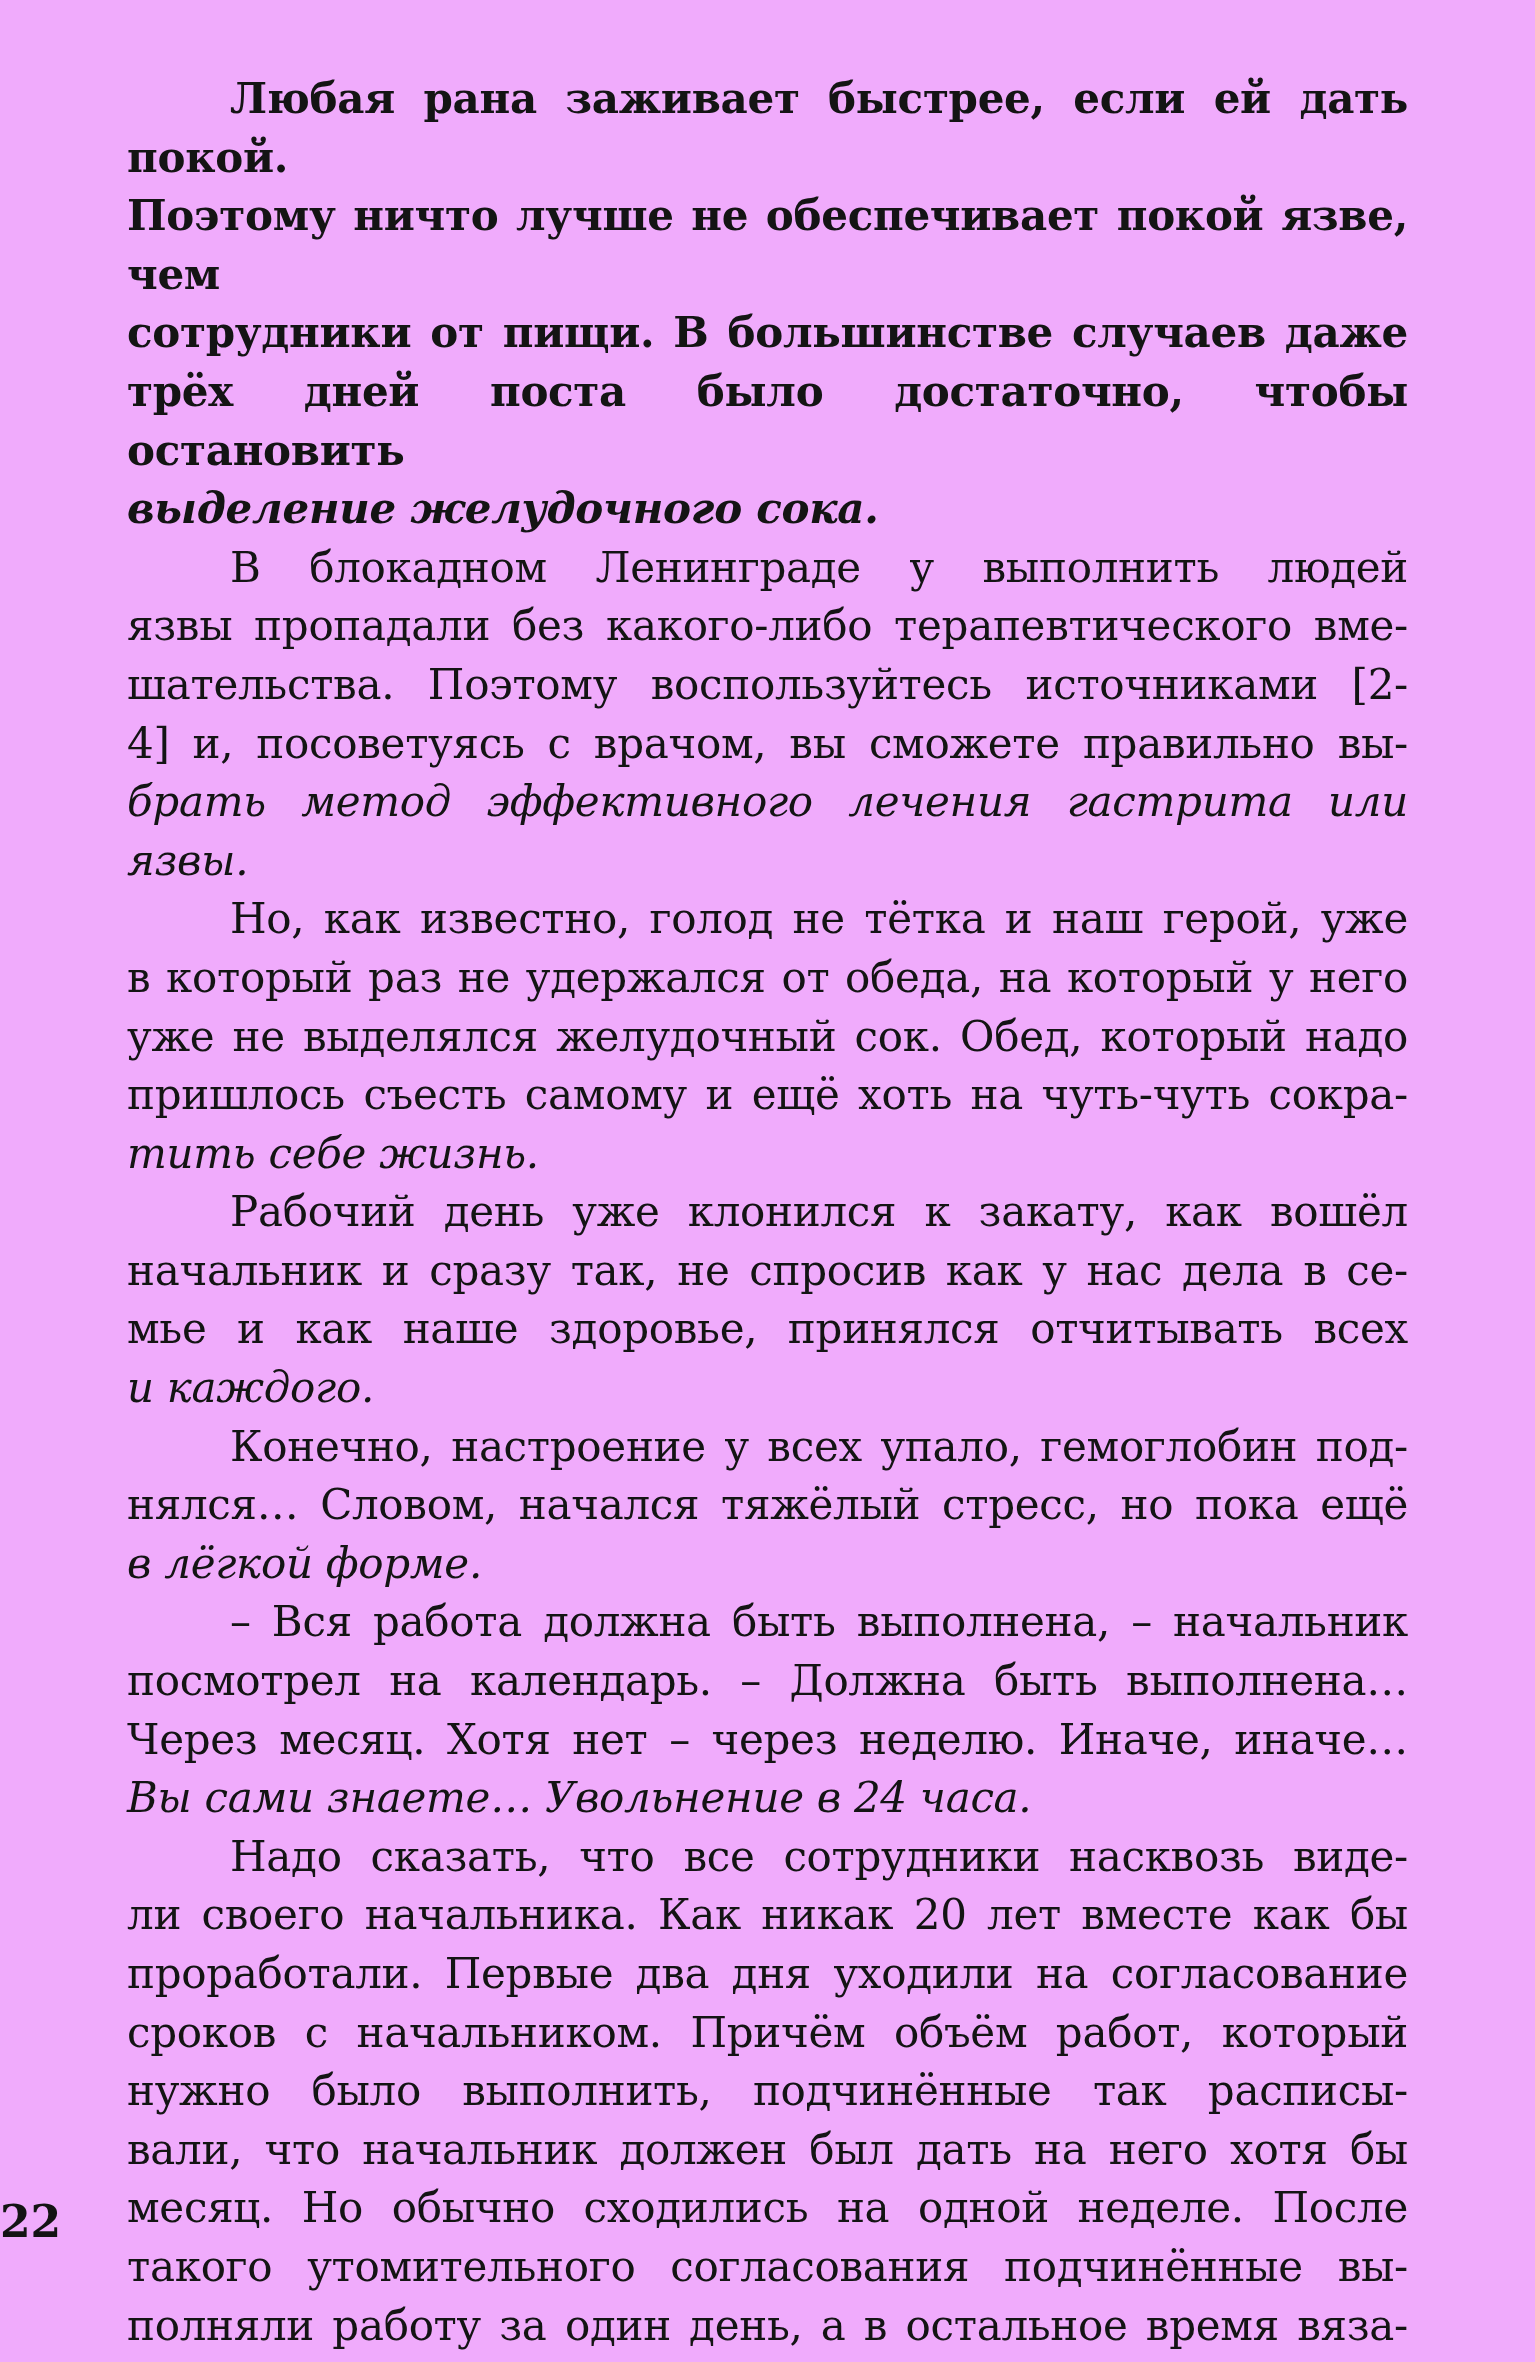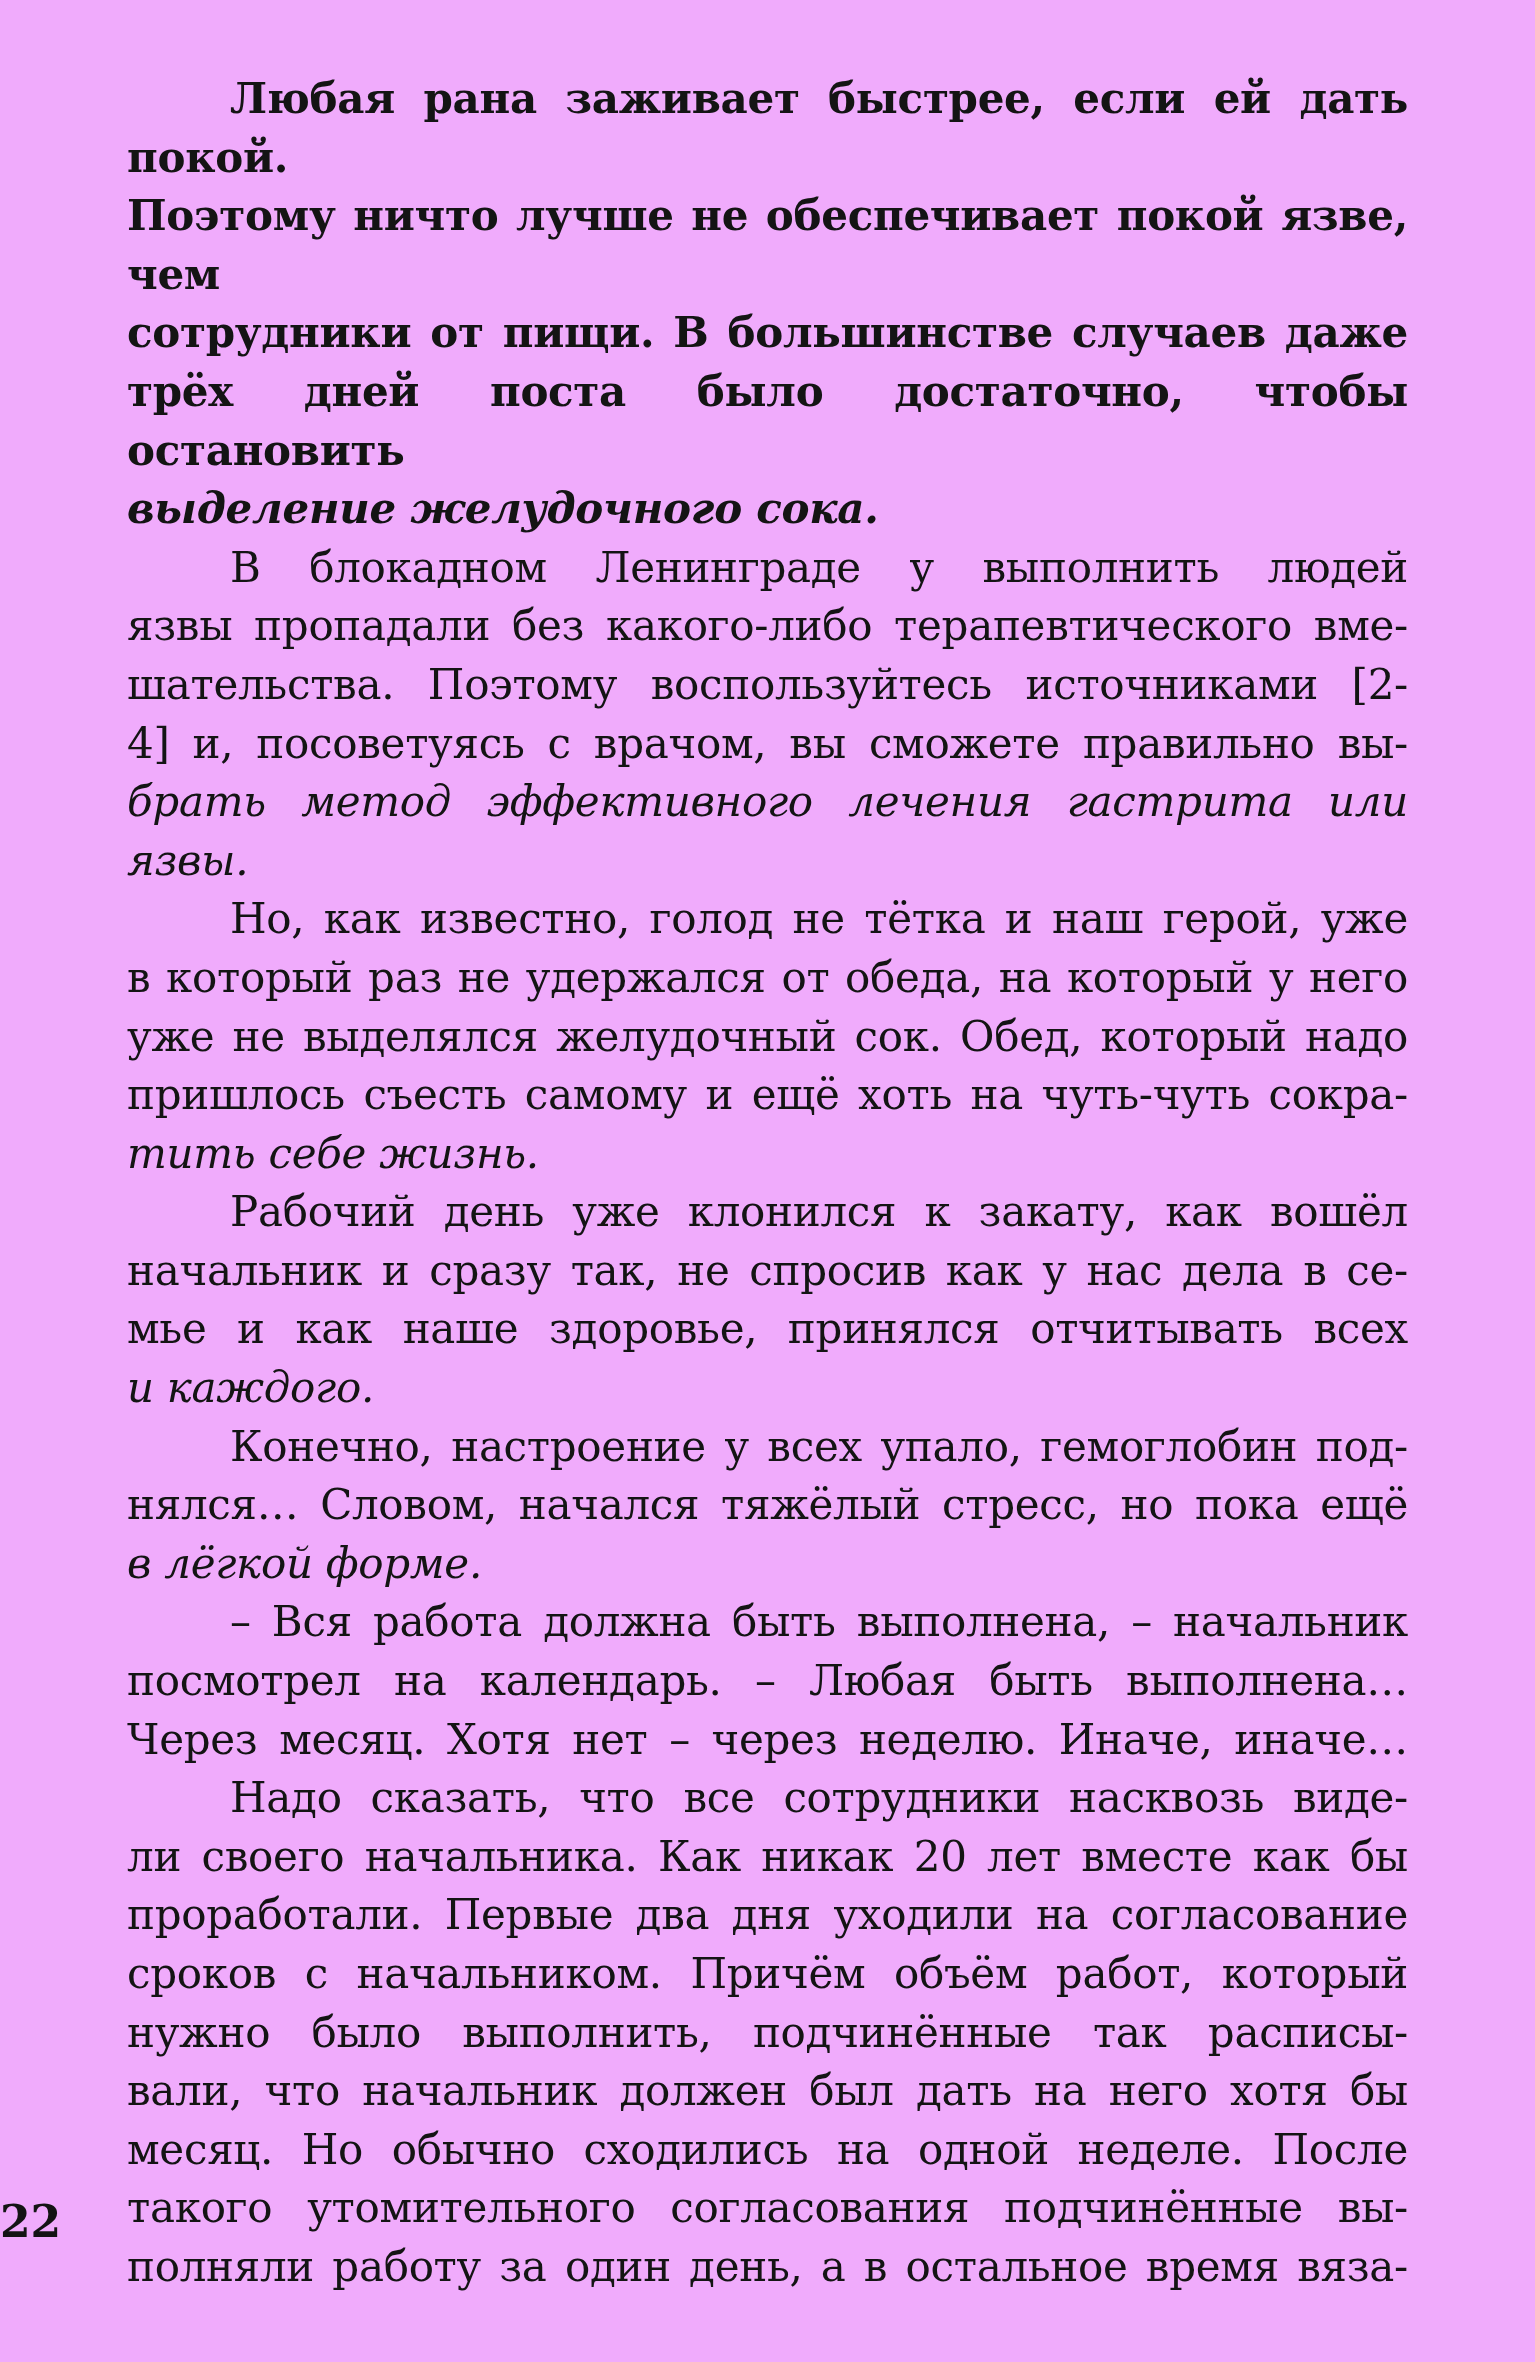--- a/index.html
+++ b/index.html
@@ -86,22 +86,23 @@
         <div class="line">мье и как наше здоровье, принялся отчитывать всех</div>
         <div class="line last-left">и каждого.</div>
       </div>
       <div class="paragraph">
         <div class="line first">Конечно, настроение у всех упало, гемоглобин под-</div>
         <div class="line">нялся… Словом, начался тяжёлый стресс, но пока ещё</div>
         <div class="line last-left">в лёгкой форме.</div>
       </div>
       <div class="paragraph">
         <div class="line first">– Вся работа должна быть выполнена, – начальник</div>
-        <div class="line">посмотрел на календарь. – Любая быть выполнена…</div>
+        <div class="line">посмотрел на календарь. – Должна быть выполнена…</div>
         <div class="line">Через месяц. Хотя нет – через неделю. Иначе, иначе…</div>
+        <div class="line last-left">Вы сами знаете… Увольнение в 24 часа.</div>
       </div>
       <div class="paragraph">
         <div class="line first">Надо сказать, что все сотрудники насквозь виде-</div>
         <div class="line">ли своего начальника. Как никак 20 лет вместе как бы</div>
         <div class="line">проработали. Первые два дня уходили на согласование</div>
         <div class="line">сроков с начальником. Причём объём работ, который</div>
         <div class="line">нужно было выполнить, подчинённые так расписы-</div>
         <div class="line">вали, что начальник должен был дать на него хотя бы</div>
         <div class="line">месяц. Но обычно сходились на одной неделе. После</div>
         <div class="line">такого утомительного согласования подчинённые вы-</div>

